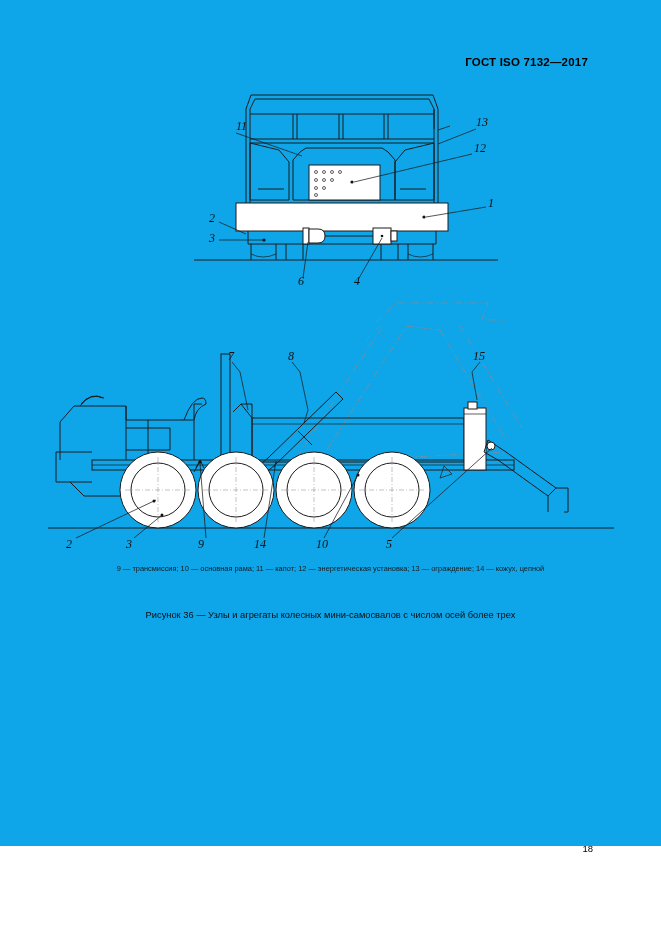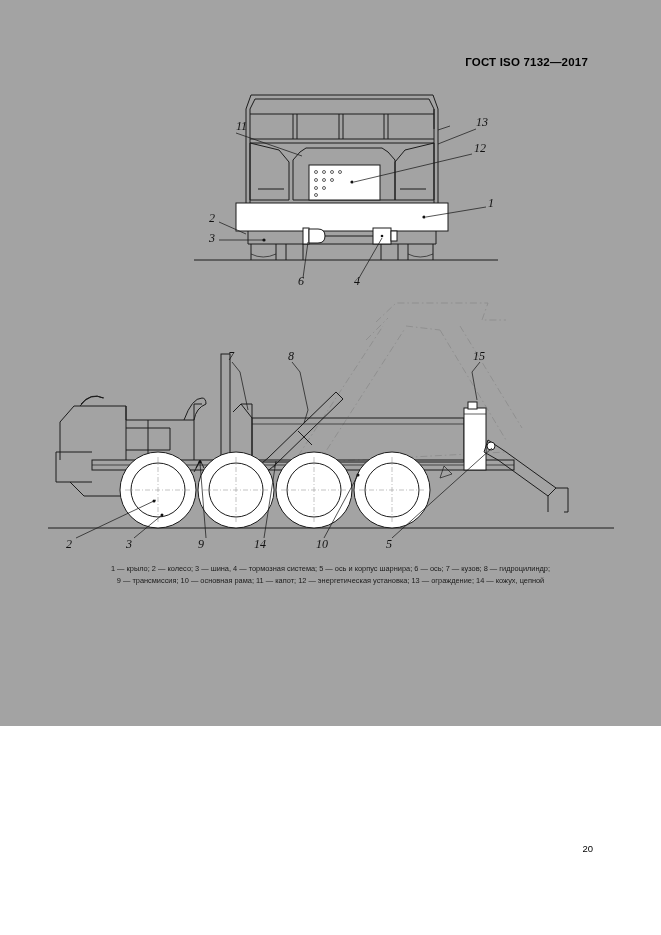--- a/index.html
+++ b/index.html
@@ -14,22 +14,22 @@
     position: relative;
     font-family: "Liberation Sans", "DejaVu Sans", sans-serif;
     color: #000000;
     overflow: hidden;
   }
 
   .page {
     position: absolute;
     left: 0; top: 0;
     width: 661px;
-    height: 726px;
-    background: #a3a3a3;
+    height: 846px;
+    background: #0ea5e9;
   }
 
   
   .header {
     position: absolute;
     left: 0;
     top: 52px;
     width: 661px;
     text-align: right;
     padding-right: 73px;
@@ -330,20 +330,20 @@
       <text class="num" x="30" y="248">2</text>
       <text class="num" x="90" y="248">3</text>
       <text class="num" x="162" y="248">9</text>
       <text class="num" x="218" y="248">14</text>
       <text class="num" x="280" y="248">10</text>
       <text class="num" x="350" y="248">5</text>
     </svg>
   </div>
 
   <div class="legend">
-    <div>1 — крыло; 2 — колесо; 3 — шина, 4 — тормозная система; 5 — ось и корпус шарнира; 6 — ось; 7 — кузов; 8 — гидроцилиндр;</div>
     <div>9 — трансмиссия; 10 — основная рама; 11 — капот; 12 — энергетическая установка; 13 — ограждение; 14 — кожух, цепной</div>
   </div>
 
-
-  <div class="page-number">20</div>
+  <div class="caption">Рисунок 36 — Узлы и агрегаты колесных мини-самосвалов с числом осей более трех</div>
+
+  <div class="page-number">18</div>
 
 </div>
 
 </body></html>

